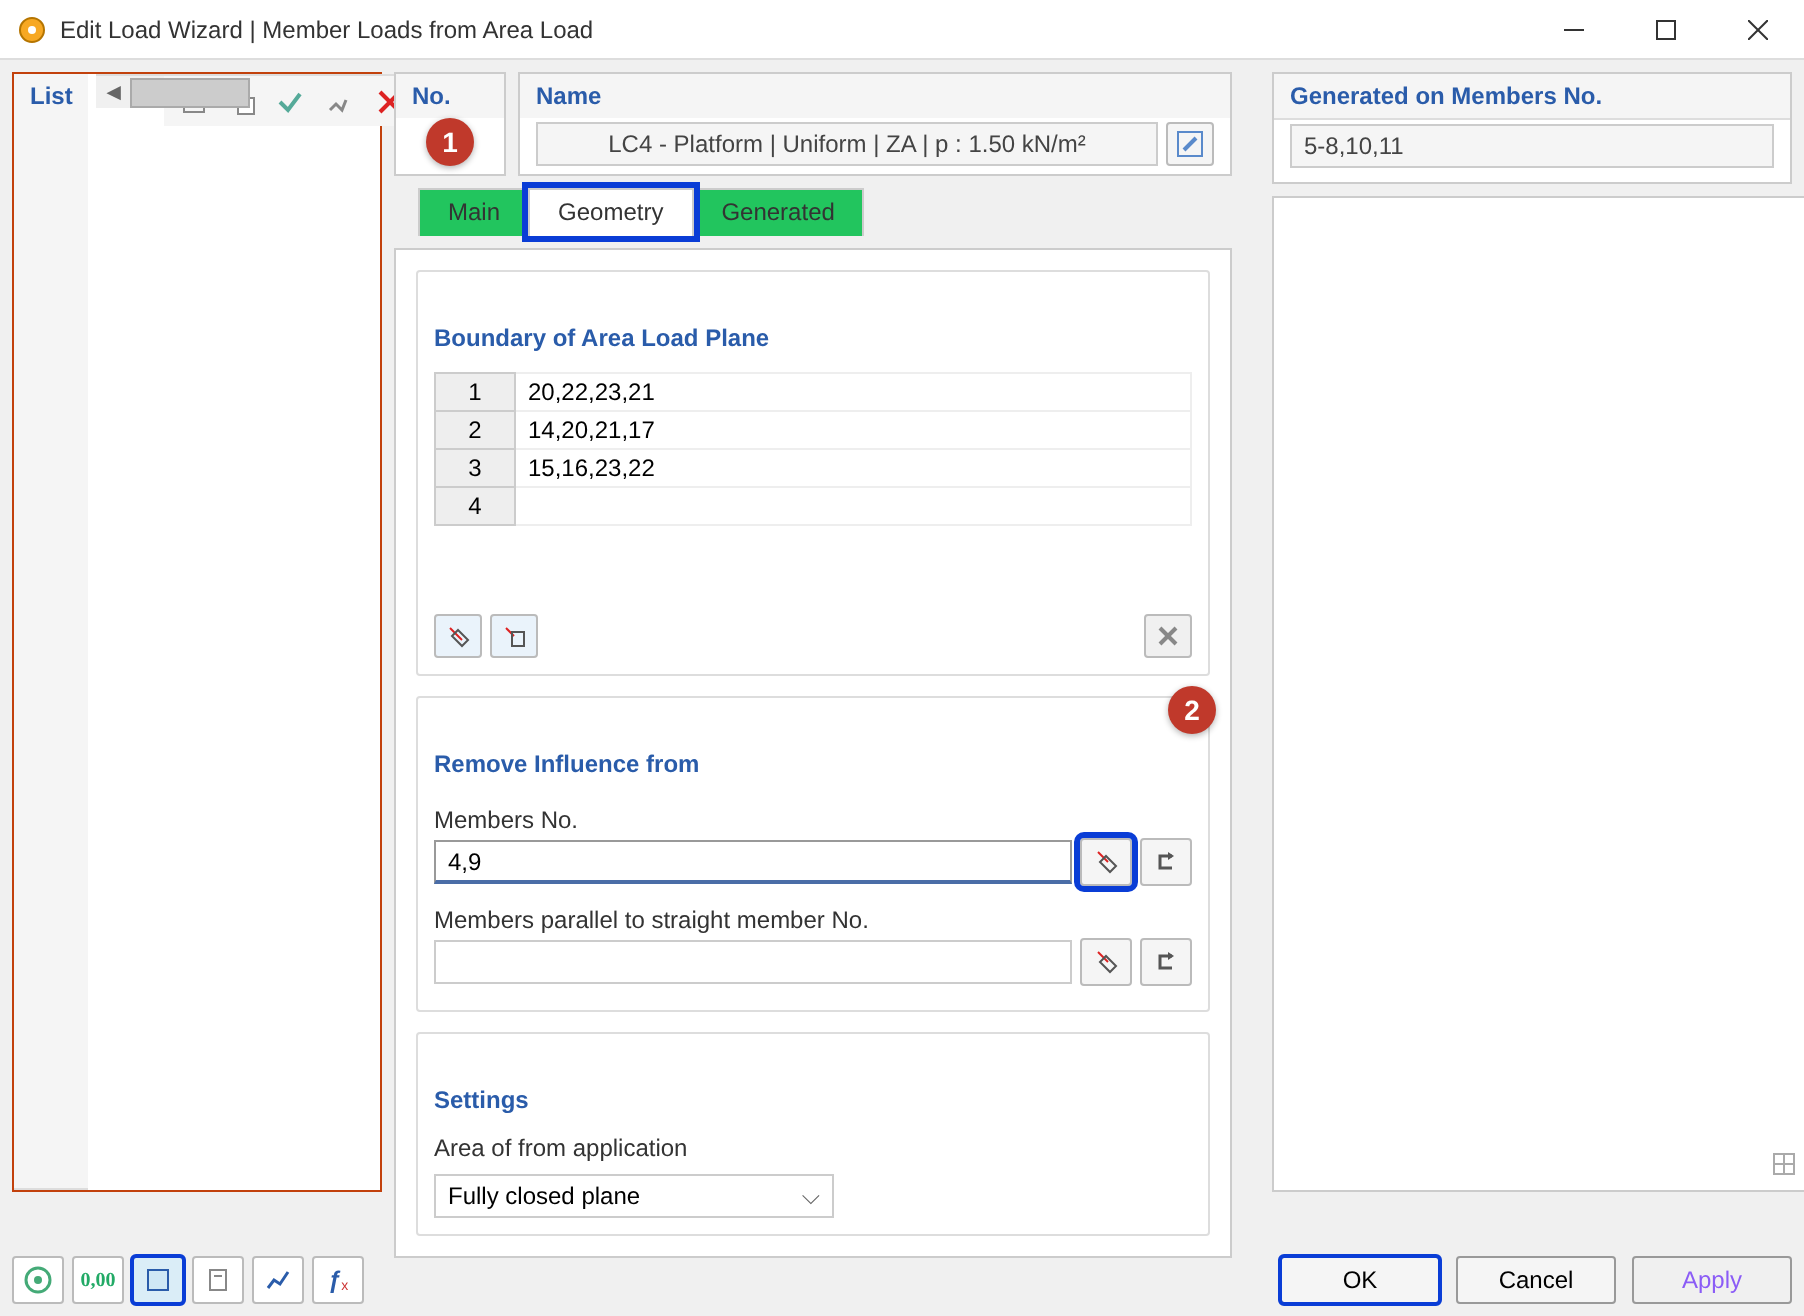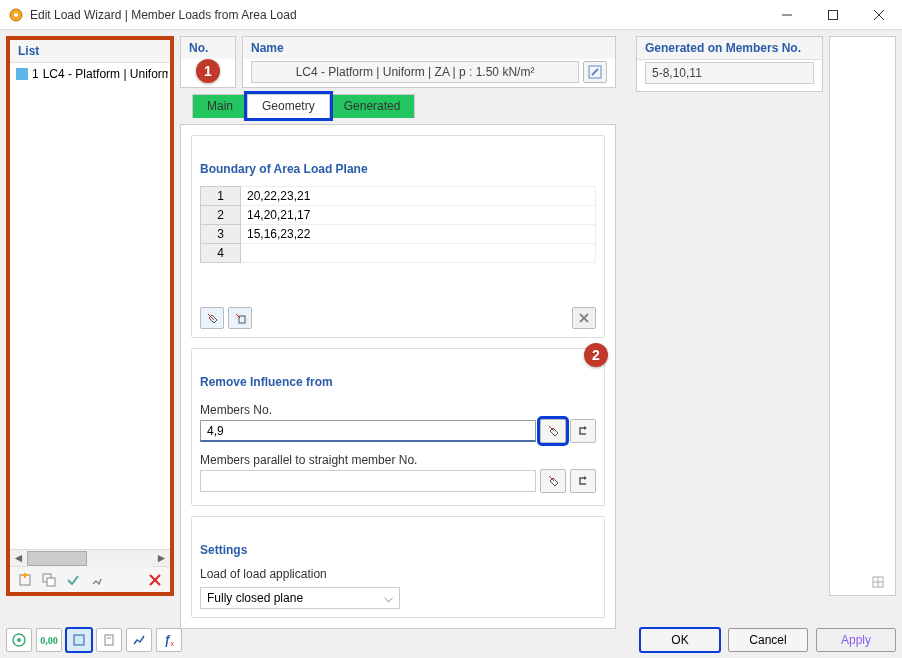--- a/index.html
+++ b/index.html
@@ -8,21 +8,21 @@
 
 .titlebar { display: flex; align-items: center; height: 30px; padding: 0 0 0 8px; border-bottom: 1px solid #ddd; }
 .titlebar .app-icon { width: 16px; height: 16px; margin-right: 6px; }
 .titlebar .title { flex: 1; color: #333; font-size: 12px; }
 .titlebar .win-btn { width: 46px; height: 30px; display: flex; align-items: center; justify-content: center; cursor: pointer; }
 
 .dialog-body { position: absolute; top: 30px; left: 0; right: 0; bottom: 0; background: #f0f0f0; padding: 6px; }
 
 
 .main-area { display: flex; gap: 6px; height: 560px; }
-.col-list { width: 168px; background: #fff; border: 4px solid #c2410c; display: flex; flex-direction: column; }
+.col-list { width: 185px; background: #fff; border: 1px solid #c2410c; display: flex; flex-direction: row; }
 .col-middle { flex: 1; display: flex; flex-direction: column; gap: 6px; }
 .col-right { width: 274px; background: #fff; border: 1px solid #ccc; display: flex; flex-direction: column; }
 
 
 .panel-header { background: #f5f5f5; border-bottom: 1px solid #ddd; padding: 4px 8px; color: #2a5caa; font-weight: bold; font-size: 12px; }
 .list-body { flex: 1; overflow: hidden; padding: 2px; }
 .list-item { display: flex; align-items: center; padding: 2px 4px; white-space: nowrap; overflow: hidden; }
 .list-item .sq { width: 12px; height: 12px; background: #5bb5e8; margin-right: 4px; flex-shrink: 0; }
 .list-item .num { width: 18px; text-align: right; margin-right: 4px; }
 .list-scroll-h { height: 17px; background: #f0f0f0; border-top: 1px solid #ddd; display: flex; align-items: center; }
@@ -305,31 +305,31 @@
                     </svg>
                   </div>
               </div>
             </div>
           </div>
         </div>
 
         <div class="group">
           <div class="group-title">Settings</div>
           <div class="group-body">
-            <div class="field-label" style="margin-bottom:6px;">Load of load application</div>
+            <div class="field-label" style="margin-bottom:6px;">Area of from application</div>
             <div class="select">
               <span>Fully closed plane</span>
               <span class="chev">⌵</span>
             </div>
           </div>
         </div>
       </div>
     </div>
 
-    <div style="width:274px; display:flex; flex-direction:row; gap:6px;padding-left:14px;">
+    <div style="width:274px; display:flex; flex-direction:column; gap:6px;padding-left:14px;">
       <div class="gen-box" style="height:56px;">
         <div class="panel-header">Generated on Members No.</div>
         <div class="content">
           <input class="gen-input" readonly="" value="5-8,10,11" style="">
         </div>
       </div>
       <div class="col-right" style="flex:1;">
         <div class="right-body"></div>
         <div class="right-foot">
           <div class="spacer"></div>

